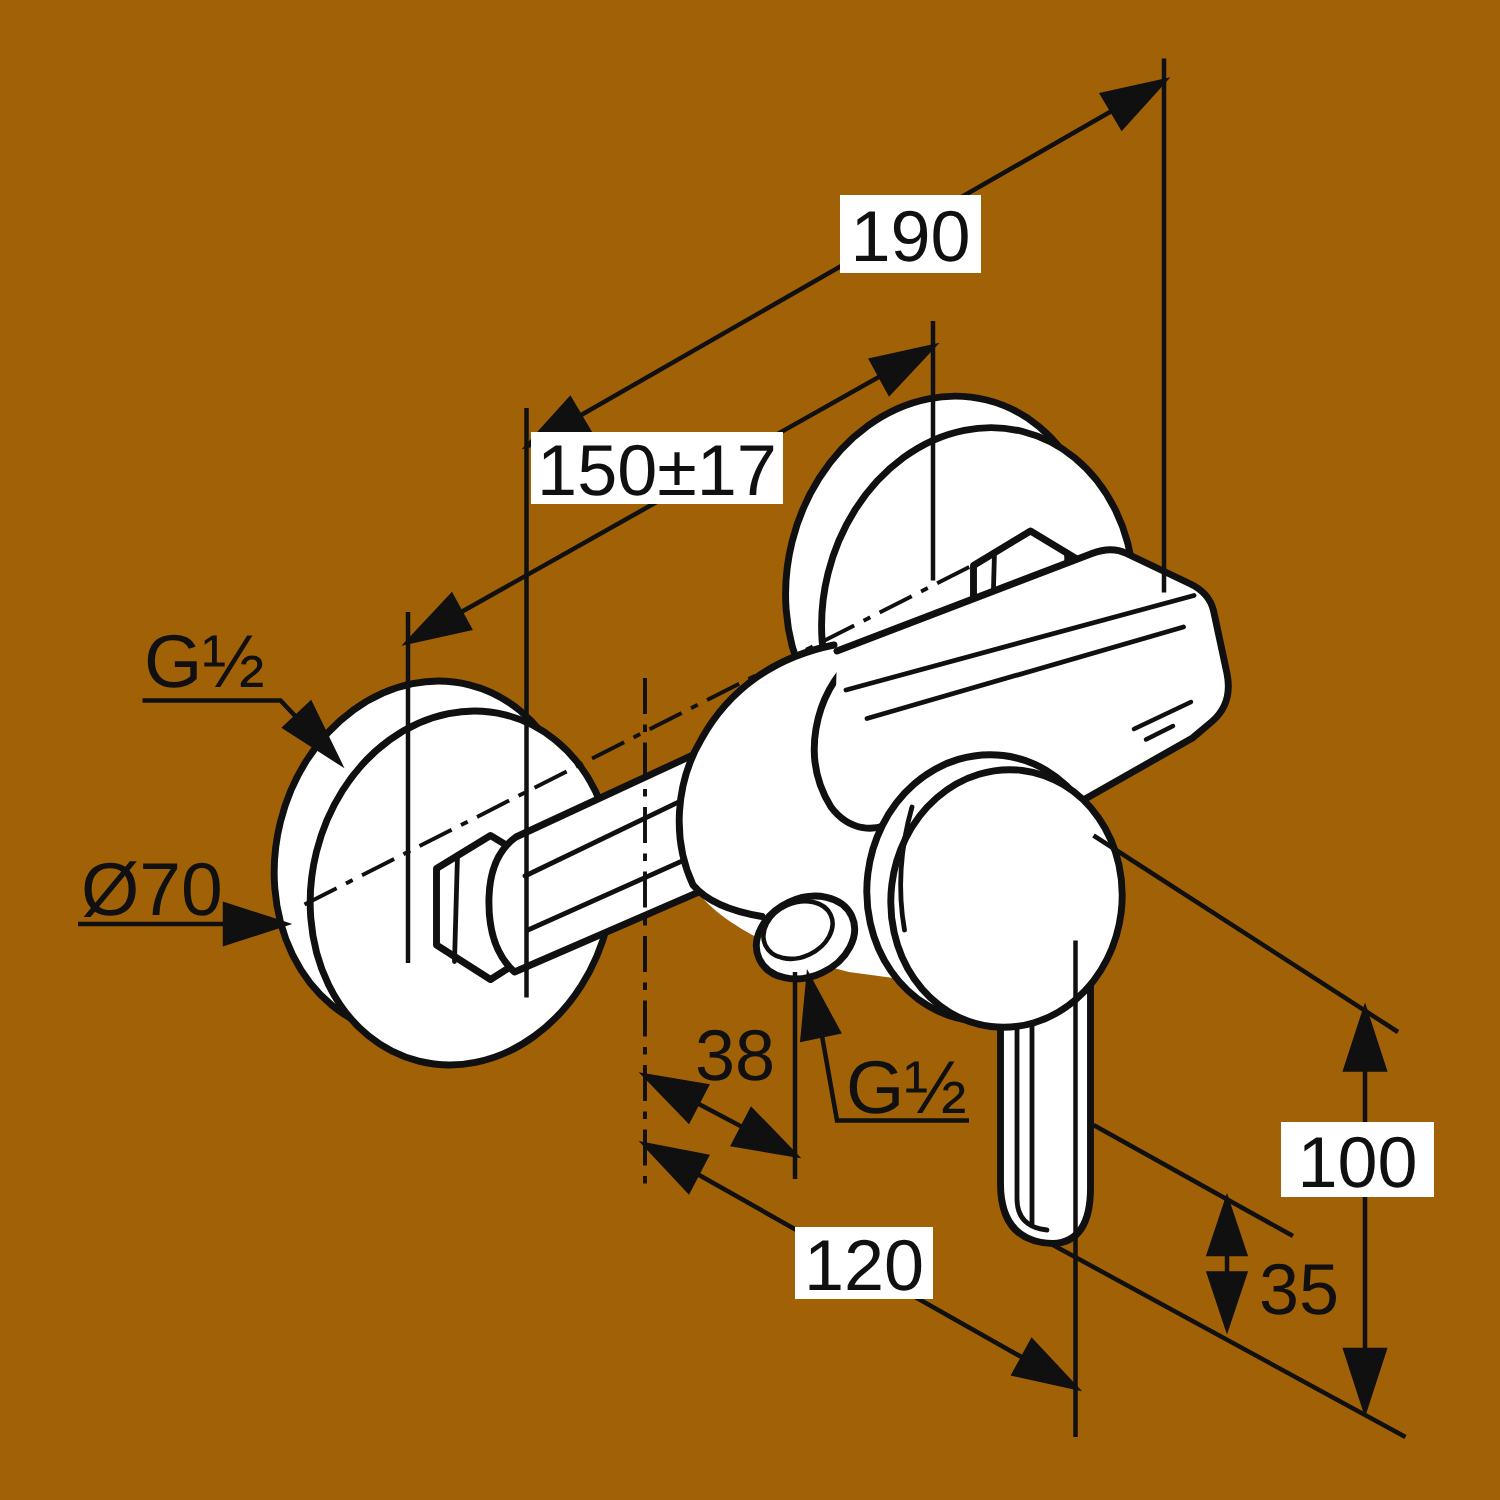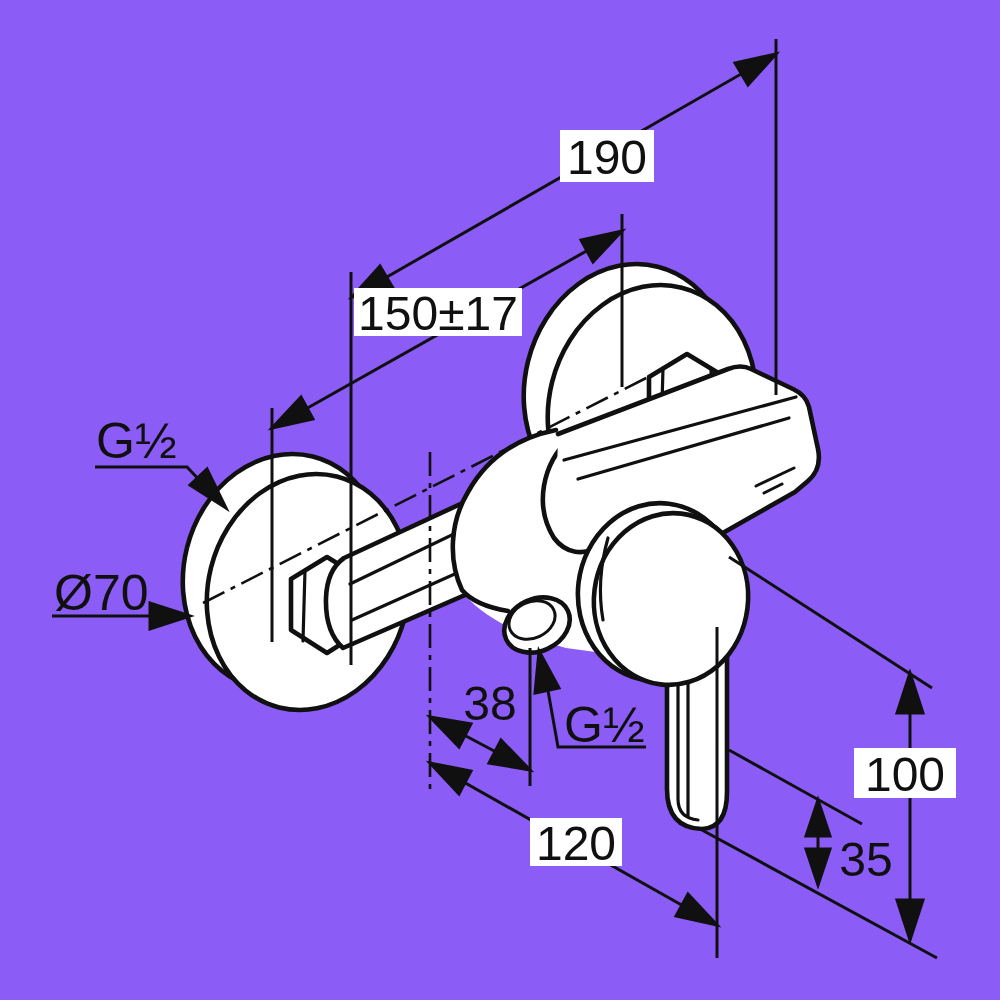--- a/index.html
+++ b/index.html
@@ -1,16 +1,16 @@
 <!DOCTYPE html>
 <html><head>
 <meta charset="utf-8">
 <style>
   html,body{margin:0;padding:0;background:#fff;}
-  .stage{position:relative;width:1000px;height:1000px;background:#8b5cf6;overflow:hidden;
+  .stage{position:relative;width:1000px;height:1000px;background:#a16207;overflow:hidden;
          font-family:"Liberation Sans",sans-serif;}
   svg{display:block;}
   text{font-family:"Liberation Sans",sans-serif;fill:#101010;}
   .dim-txt{font-size:48px;}
   .lbl-txt{font-size:50px;}
 </style>
 </head>
 <body>
 
 <div class="stage">

